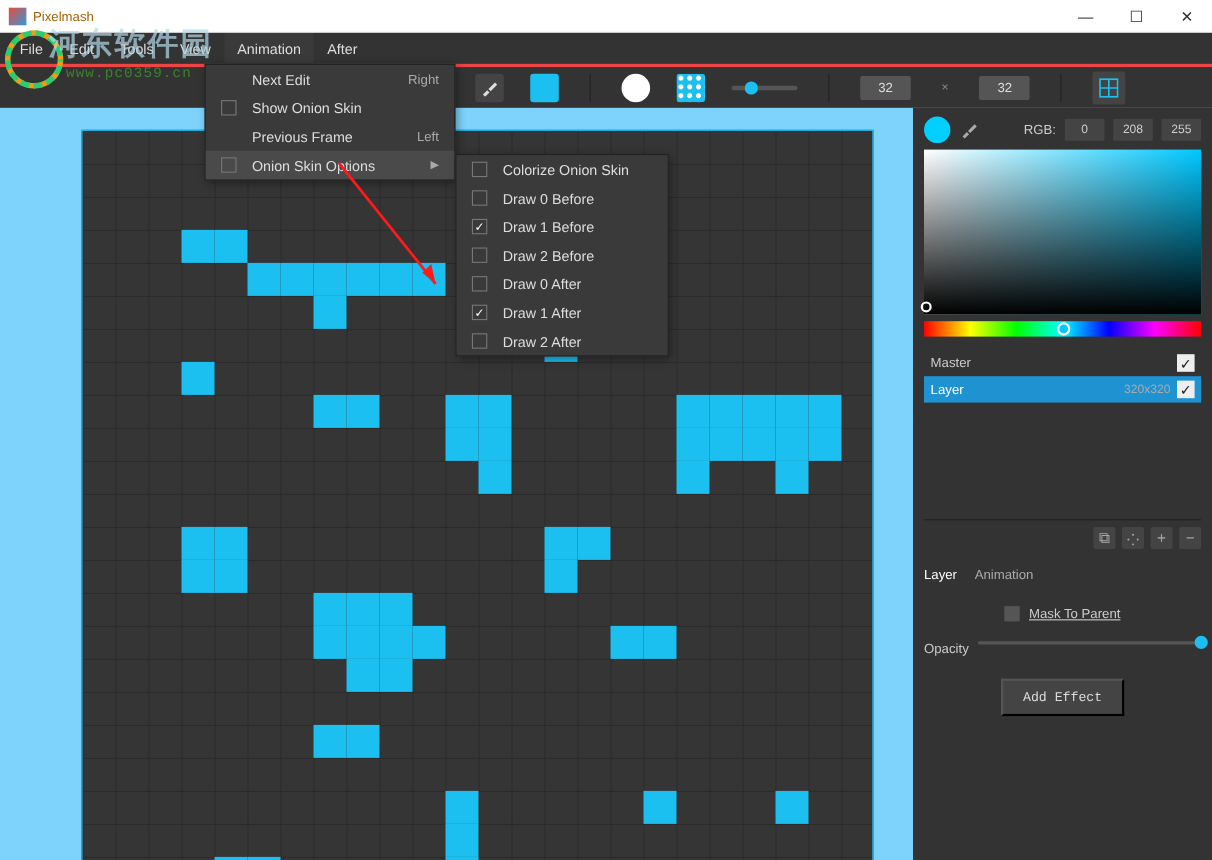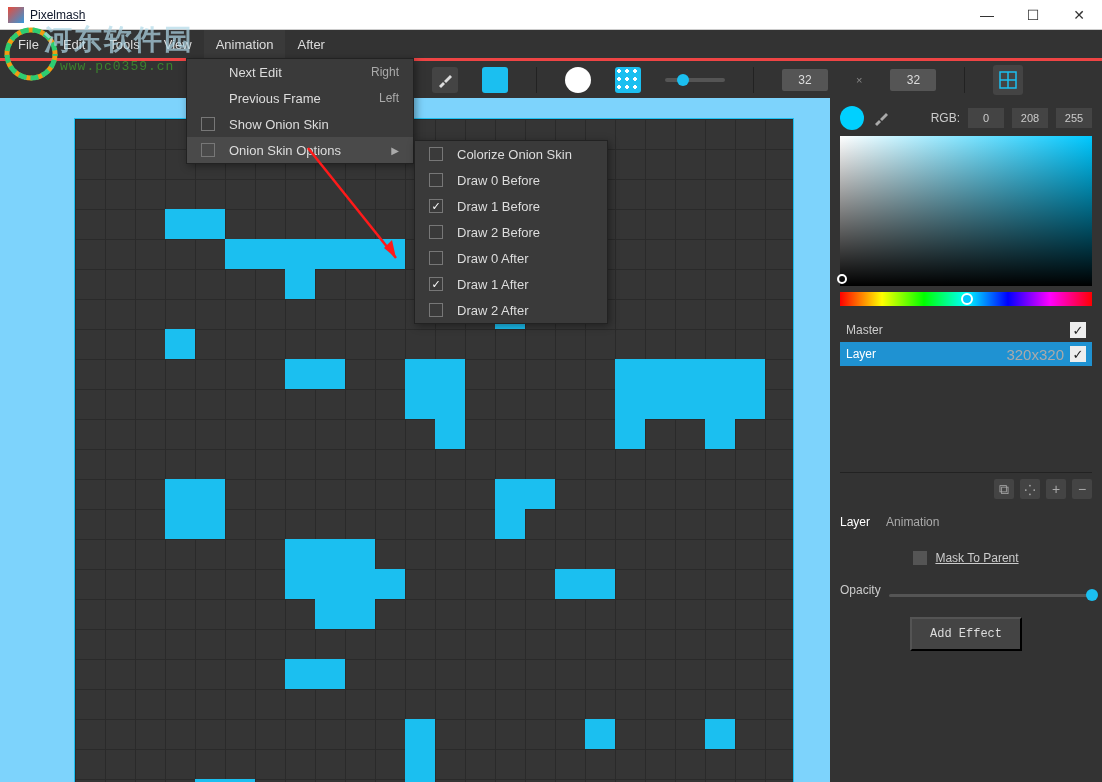--- a/index.html
+++ b/index.html
@@ -1,21 +1,21 @@
 <!DOCTYPE html>
 <html><head>
 <meta charset="utf-8">
 <style>
   * { box-sizing: border-box; margin: 0; padding: 0; font-family: "Segoe UI", Arial, sans-serif; }
   body { width: 1102px; height: 782px; background: #2a2a2a; overflow: hidden; position: relative; }
 
   
   .titlebar { height: 30px; background: #ffffff; display: flex; align-items: center; padding-left: 8px; border-bottom: 1px solid #ccc; }
   .titlebar .appicon { width: 16px; height: 16px; background: linear-gradient(135deg,#e74c3c,#3498db); margin-right: 6px; }
-  .titlebar .title { font-size: 12px; color: #0f172a; flex: 1; text-decoration: underline; }
+  .titlebar .title { font-size: 12px; color: #a16207; flex: 1; }
   .winbtn { width: 46px; height: 30px; display: flex; align-items: center; justify-content: center; font-size: 14px; color: #333; }
 
   
   .menubar { height: 28px; background: #333333; display: flex; align-items: stretch; padding-left: 6px; font-size: 13px; color: #ddd; }
   .menubar .mitem { padding: 0 12px; display: flex; align-items: center; cursor: default; }
   .menubar .mitem.active { background: #3a3a3a; }
 
   
   .toolbar { height: 40px; background: #333333; border-top: 3px solid #ef4444; display: flex; align-items: center; padding: 0 8px; gap: 24px; font-size: 12px; color: #ccc; }
   .tbtn { width: 26px; height: 26px; background: #444; border-radius: 3px; display:flex;align-items:center;justify-content:center; }
@@ -41,32 +41,32 @@
   .swatch-current { width:24px; height:24px; border-radius:50%; background:#00d0ff; }
   .eyedrop { width:18px; height:18px; }
   .rgb-box { width:36px; height:20px; background:#444; text-align:center; line-height:20px; font-size:11px; }
   .picker-sat { width:100%; height:150px; position:relative; background: linear-gradient(to top, #000, rgba(0,0,0,0)), linear-gradient(to right, #fff, #00c8ff); }
   .picker-handle { position:absolute; width:10px; height:10px; border:2px solid #fff; border-radius:50%; left:-5px; bottom:-5px; }
   .picker-hue { width:100%; height:14px; margin-top:6px; background: linear-gradient(to right, #ff0000, #ffff00, #00ff00, #00ffff, #0000ff, #ff00ff, #ff0000); position:relative; }
   .hue-handle { position:absolute; width:12px; height:12px; border:2px solid #fff; border-radius:50%; top:1px; left:48%; background:#00c8ff; }
   .layers { margin-top:12px; font-family:"Courier New",monospace; font-size:12px; }
   .layer-row { display:flex; align-items:center; height:24px; padding:0 6px; }
   .layer-row .name { flex:1; }
-  .layer-row .dim { color:#aaa; font-size:15px; margin-right:6px; }
+  .layer-row .dim { color:#aaa; font-size:11px; margin-right:6px; }
   .layer-row .cb { width:16px; height:16px; background:#eee; display:flex; align-items:center; justify-content:center; color:#222; font-size:13px; }
   .layer-row.selected { background:#1f92d2; color:#fff; }
   .panel-gap { flex:0 0 100px; }
   .layer-tools { display:flex; justify-content:flex-end; gap:6px; margin:6px 0; border-top:1px solid #222; padding-top:6px; }
   .ltool { width:20px; height:20px; background:#444; border-radius:2px; font-size:14px; display:flex;align-items:center;justify-content:center;color:#aaa; }
   .tabs { display:flex; gap:16px; font-size:12px; margin:6px 0 10px; font-family:"Courier New",monospace; }
   .tabs .tab { color:#aaa; padding:4px 0; }
   .tabs .tab.active { color:#fff; }
   .checkrow { display:flex; align-items:center; justify-content:center; gap:8px; margin:8px 0; font-family:"Courier New",monospace;text-decoration:underline; }
   .checkrow .box { width:14px; height:14px; background:#555; }
-  .sliderrow { display:flex; align-items:flex-end; gap:8px; margin:10px 0; font-family:"Courier New",monospace; }
+  .sliderrow { display:flex; align-items:flex-start; gap:8px; margin:10px 0; font-family:"Courier New",monospace; }
   .sliderrow .track { flex:1; height:3px; background:#555; border-radius:2px; position:relative; }
   .sliderrow .thumb { position:absolute; right:-6px; top:-5px; width:12px; height:12px; border-radius:50%; background:#1bbff0; }
   .effbtn { display:block; margin:10px auto; padding:8px 18px; background:#444; color:#ddd; font-size:12px; font-family:"Courier New",monospace; }
 
   
   .dropdown { position:absolute; background:#3a3a3a; border:1px solid #222; box-shadow:2px 2px 8px rgba(0,0,0,.4); font-size:13px; color:#ddd; z-index:100; }
   .dropdown .row { display:flex; align-items:center; height:26px; padding:0 14px; gap:10px; }
   .dropdown .row:hover, .dropdown .row.hi { background:#4a4a4a; }
   .dropdown .row .shortcut { margin-left:auto; color:#aaa; font-size:12px; }
   .dropdown .row .cb { width:14px; height:14px; border:1px solid #777; display:flex;align-items:center;justify-content:center;font-size:11px;color:#fff; margin-right:4px; }
@@ -254,27 +254,27 @@
   </div>
 </div>
 
 <div class="dropdown" id="anim-menu" style="left:186px; top:58px; width:228px;">
     <div class="row">
       <span style="width: 18px;"></span>
       <span>Next Edit</span>
       <span class="shortcut">Right</span>
     </div>
     <div class="row">
+      <span class="cb"></span>
+      <span>Show Onion Skin</span>
+    </div>
+    <div class="row">
       <span style="width: 18px;"></span>
       <span>Previous Frame</span>
       <span class="shortcut">Left</span>
-    </div>
-    <div class="row">
-      <span class="cb"></span>
-      <span>Show Onion Skin</span>
     </div>
     <div class="row hi">
       <span class="cb"></span>
       <span>Onion Skin Options</span>
       <span class="arrow">▶</span>
     </div>
   </div>
 
 <div class="dropdown" id="onion-menu" style="left:414px; top:140px; width:194px;">
     <div class="row">

